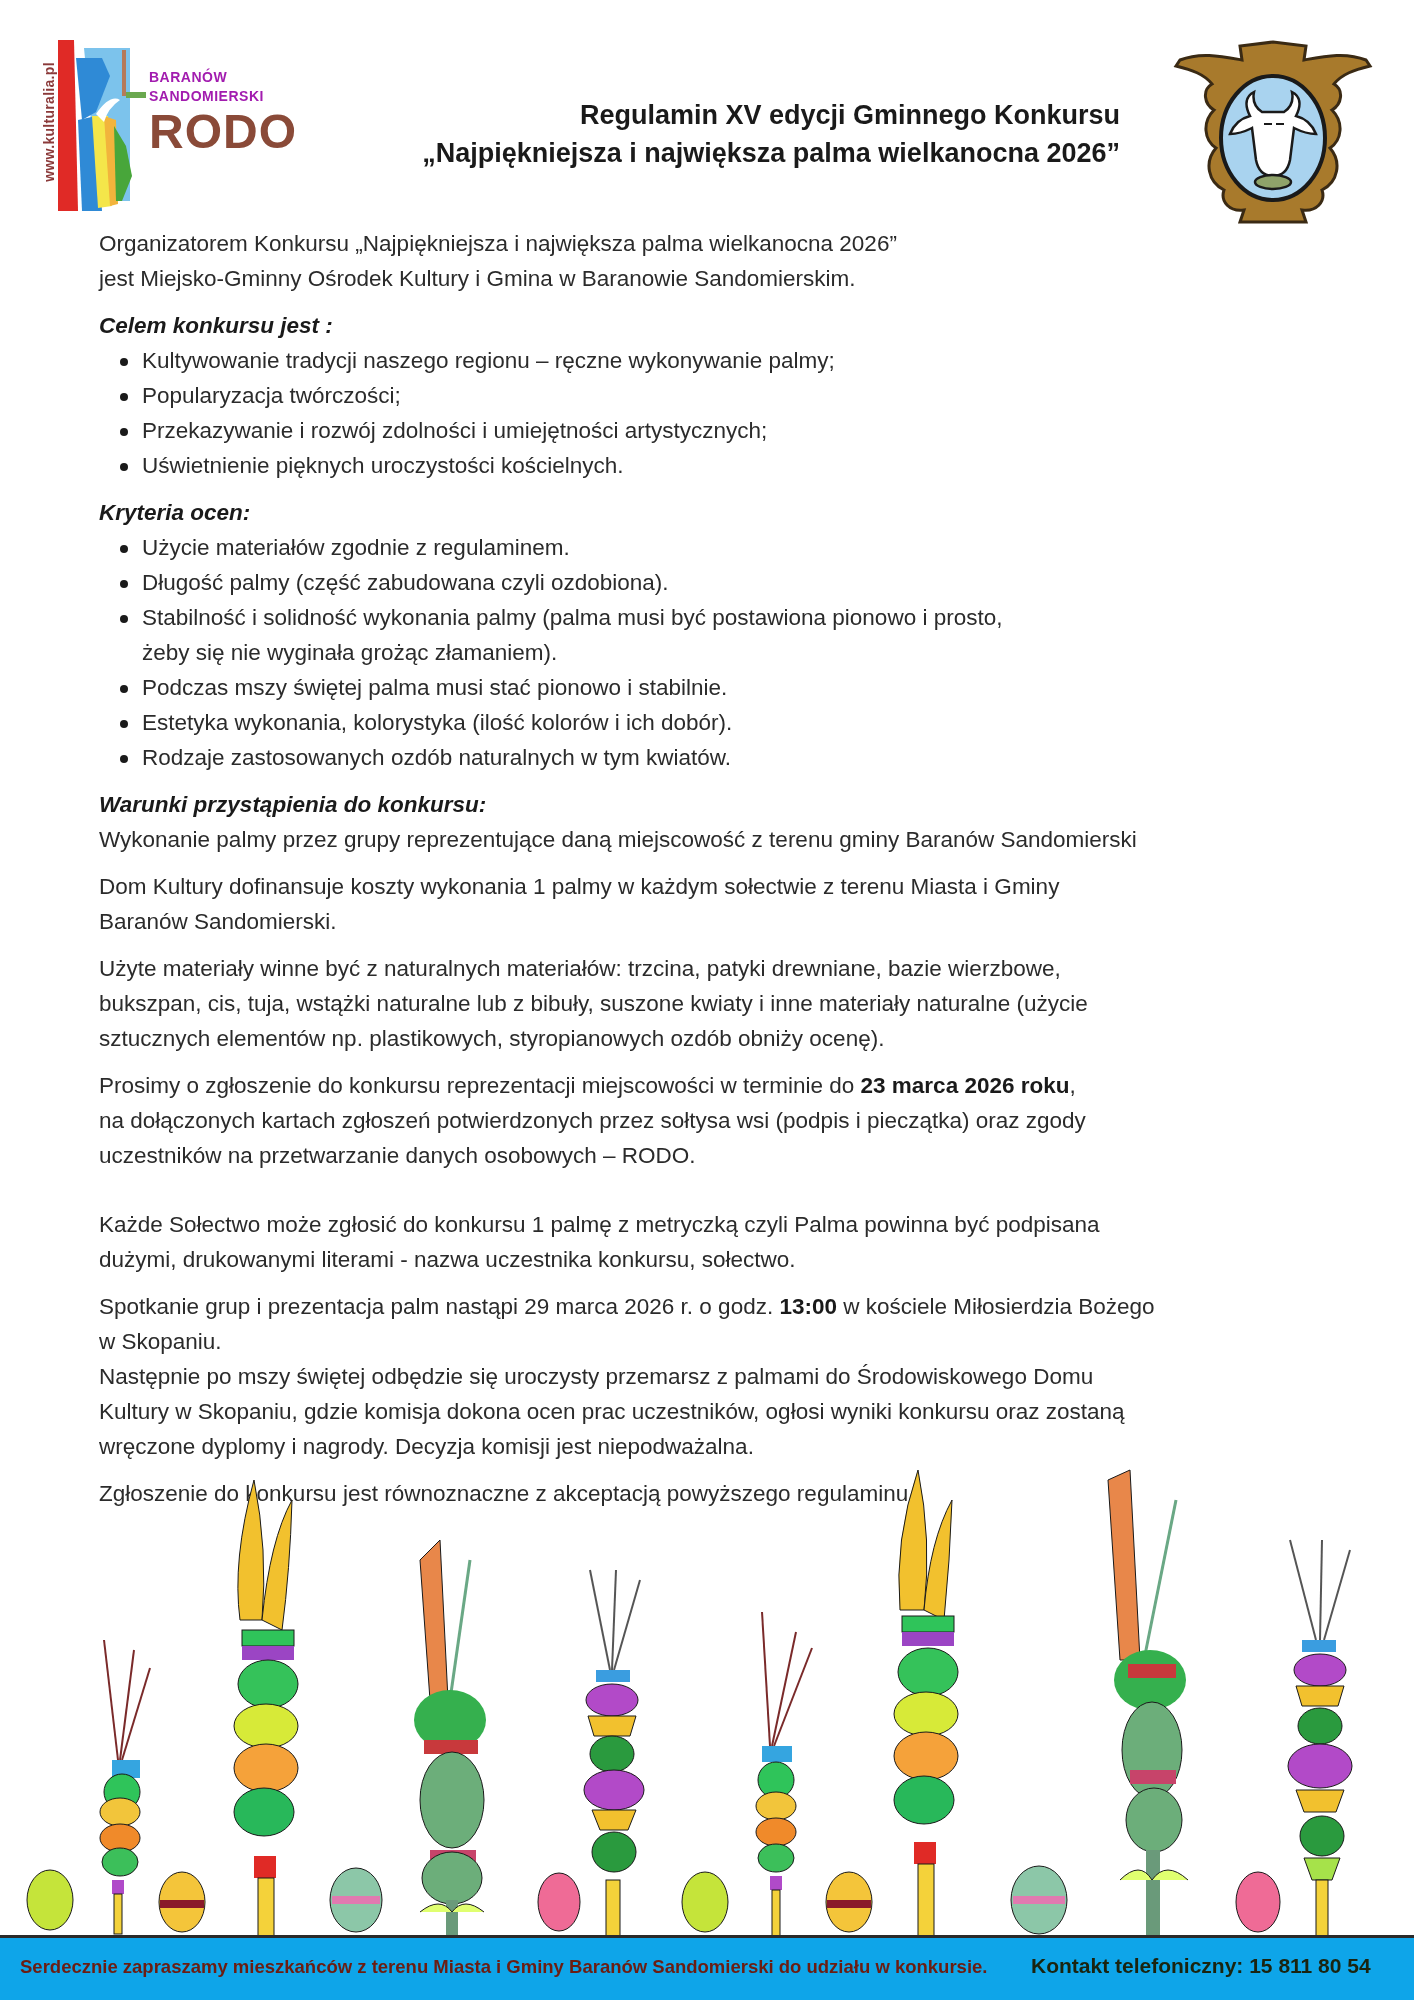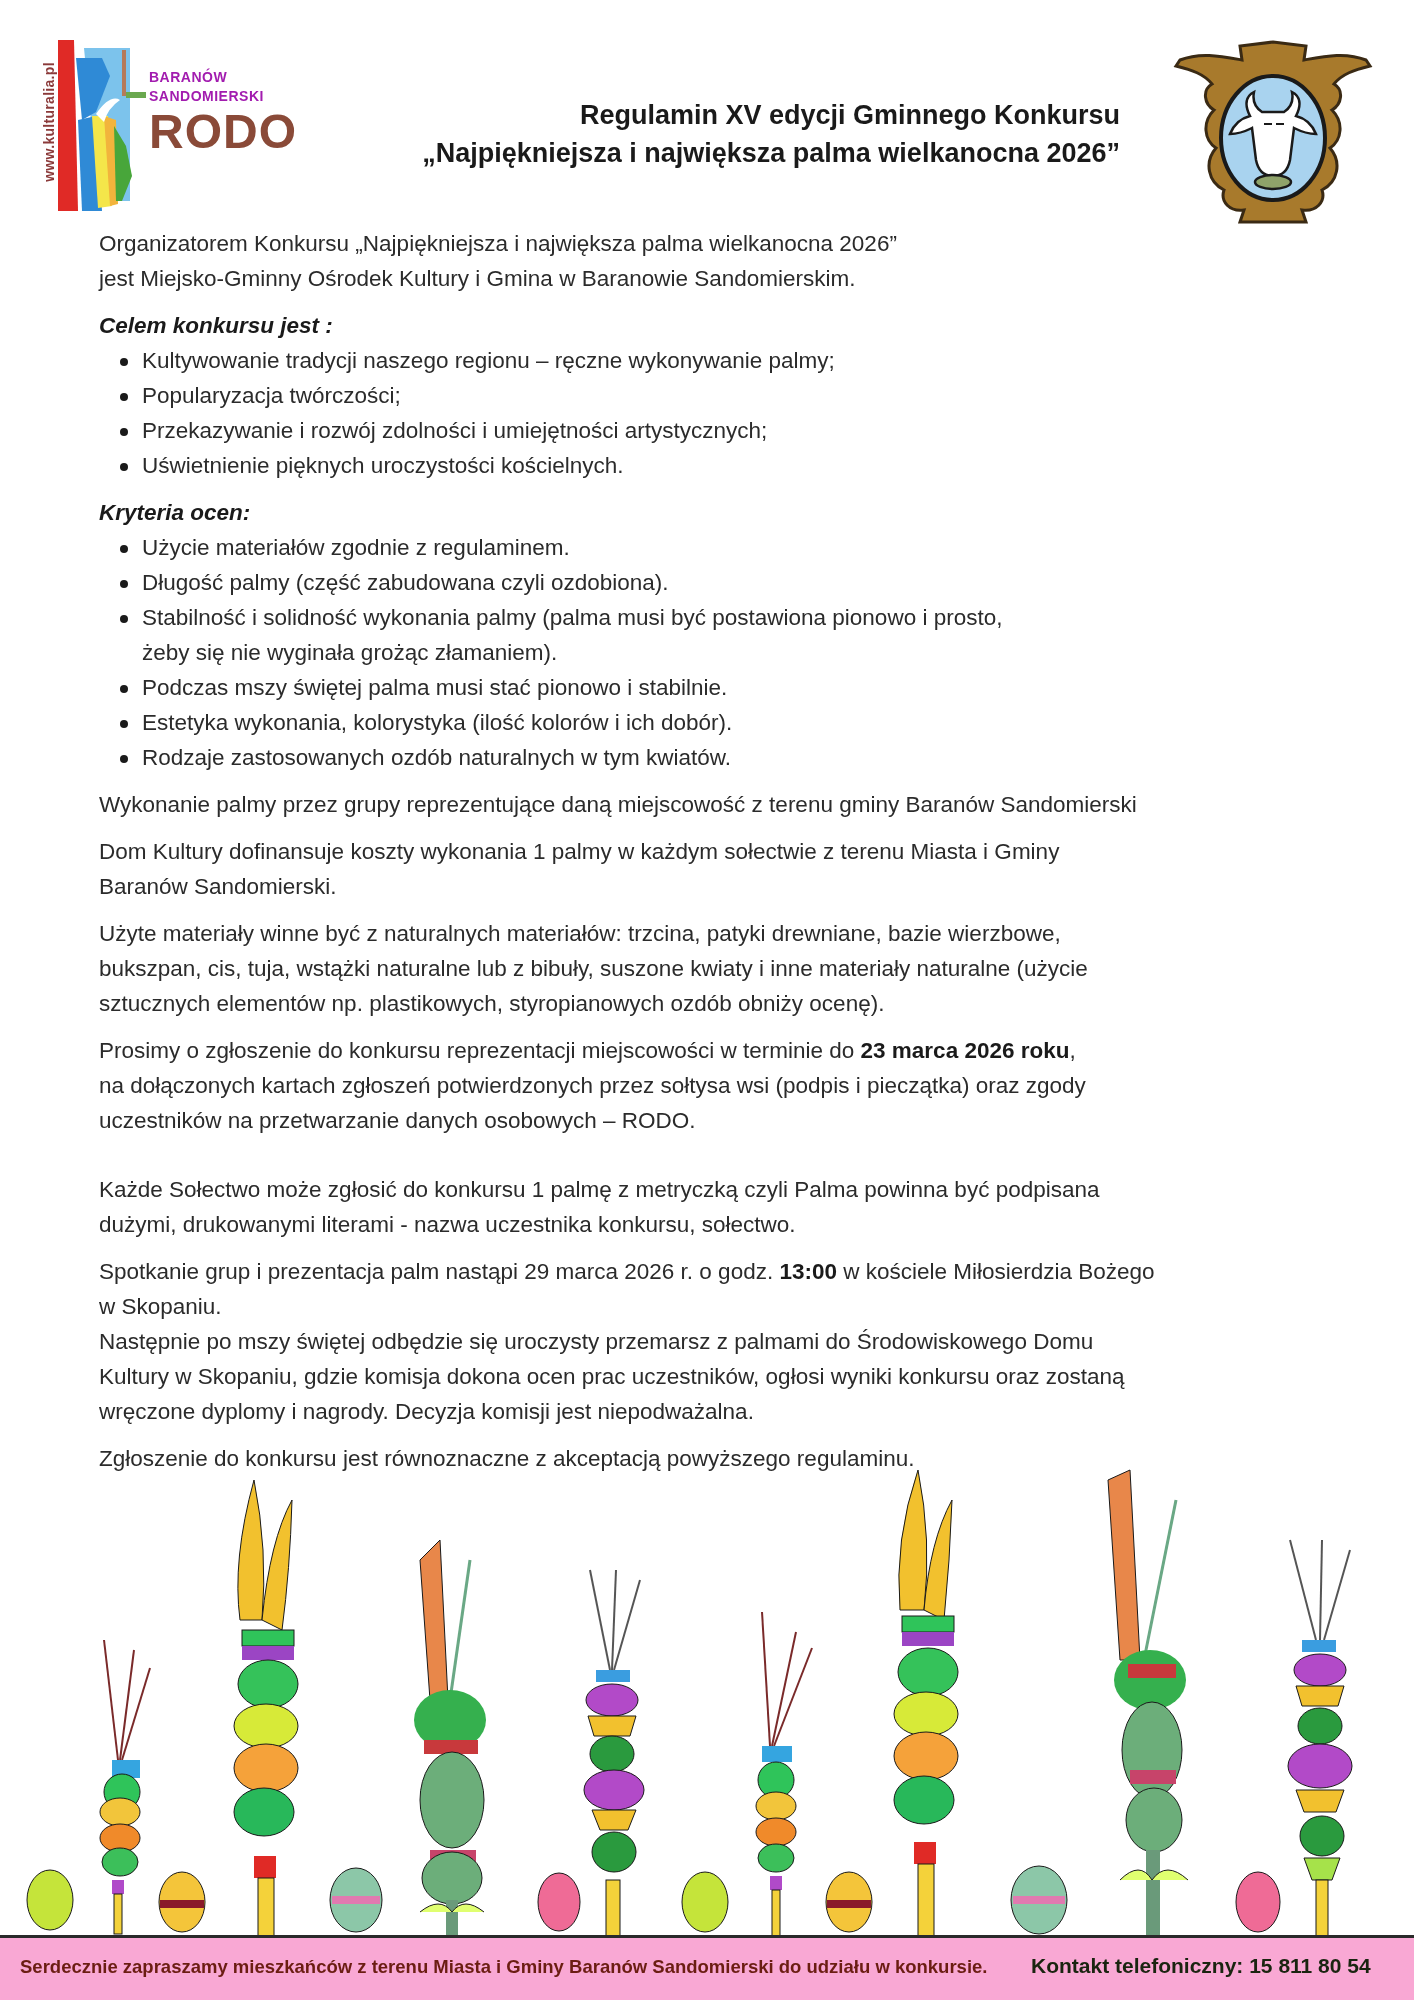--- a/index.html
+++ b/index.html
@@ -28,21 +28,21 @@
   .heading { font-weight: bold; font-style: italic; color: #1a1a1a; }
   ul.bullets { list-style: none; margin: 0; padding: 0; }
   ul.bullets li { position: relative; padding-left: 43px; }
   ul.bullets li::before { content: ""; position: absolute; left: 21px; top: 15px; width: 8px; height: 8px; border-radius: 50%; background: #1a1a1a; }
   b.em { font-weight: bold; color: #1a1a1a; }
 
   
   .palms { position: absolute; left: 0; top: 1450px; width: 1414px; height: 486px; }
 
   
-  .footer { position: absolute; left: 0; top: 1935px; width: 1414px; height: 65px; background: #f9a8d4; border-top: 3px solid #2a2a2a; }
+  .footer { position: absolute; left: 0; top: 1935px; width: 1414px; height: 65px; background: #0ea5e9; border-top: 3px solid #2a2a2a; }
   .footer .invite { position: absolute; left: 20px; top: 18px; font-size: 18.5px; font-weight: bold; color: #6b1d12; white-space: nowrap; }
   .footer .contact { position: absolute; left: 1031px; top: 16px; font-size: 21px; font-weight: bold; color: #1a2410; white-space: nowrap; }
 </style>
 <style>ul.bullets li.cont::before{display:none;}</style></head>
 <body>
 
 <div class="logo-left">
   <div class="logo-url">
     <span>www.kulturalia.pl</span>
   </div>
@@ -98,20 +98,21 @@
     <li>Użycie materiałów zgodnie z regulaminem.</li>
     <li>Długość palmy (część zabudowana czyli ozdobiona).</li>
     <li>Stabilność i solidność wykonania palmy (palma musi być postawiona pionowo i prosto,</li>
     <li style="padding-left: 43px; list-style: none;" class="cont">żeby się nie wyginała grożąc złamaniem).</li>
     <li>Podczas mszy świętej palma musi stać pionowo i stabilnie.</li>
     <li>Estetyka wykonania, kolorystyka (ilość kolorów i ich dobór).</li>
     <li>Rodzaje zastosowanych ozdób naturalnych w tym kwiatów.</li>
   </ul>
   <div class="gap"></div>
 
+  <p class="heading">Warunki przystąpienia do konkursu:</p>
   <p>Wykonanie palmy przez grupy reprezentujące daną miejscowość z terenu gminy Baranów Sandomierski</p>
   <div class="gap"></div>
   <p>Dom Kultury dofinansuje koszty wykonania 1 palmy w każdym sołectwie z terenu Miasta i Gminy</p>
   <p>Baranów Sandomierski.</p>
   <div class="gap"></div>
   <p>Użyte materiały winne być z naturalnych materiałów: trzcina, patyki drewniane, bazie wierzbowe,</p>
   <p>bukszpan, cis, tuja, wstążki naturalne lub z bibuły, suszone kwiaty i inne materiały naturalne (użycie</p>
   <p>sztucznych elementów np. plastikowych, styropianowych ozdób obniży ocenę).</p>
   <div class="gap"></div>
   <p><span>Prosimy o zgłoszenie do konkursu reprezentacji miejscowości w terminie do </span><b class="em">23 marca 2026 roku</b><span>,</span></p>

